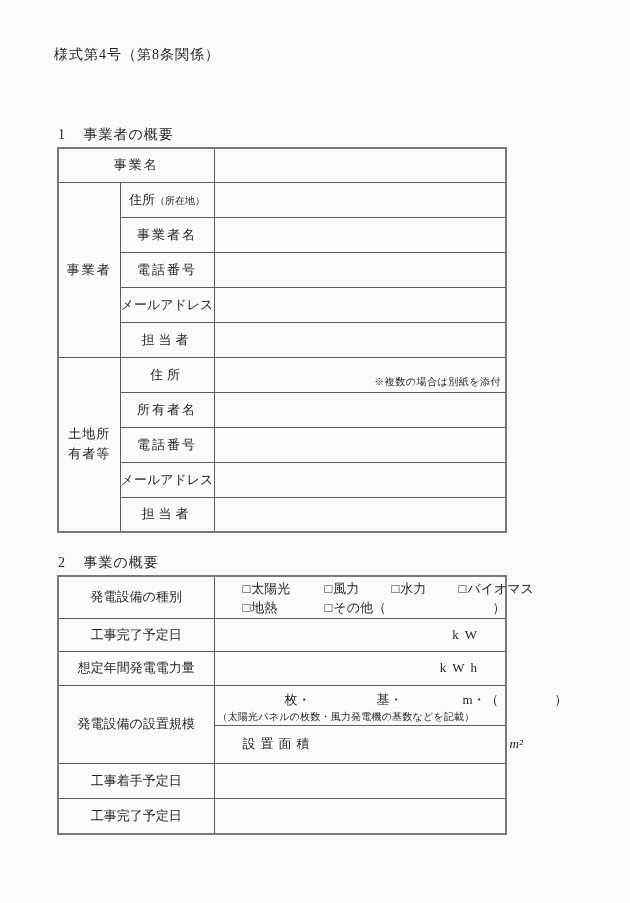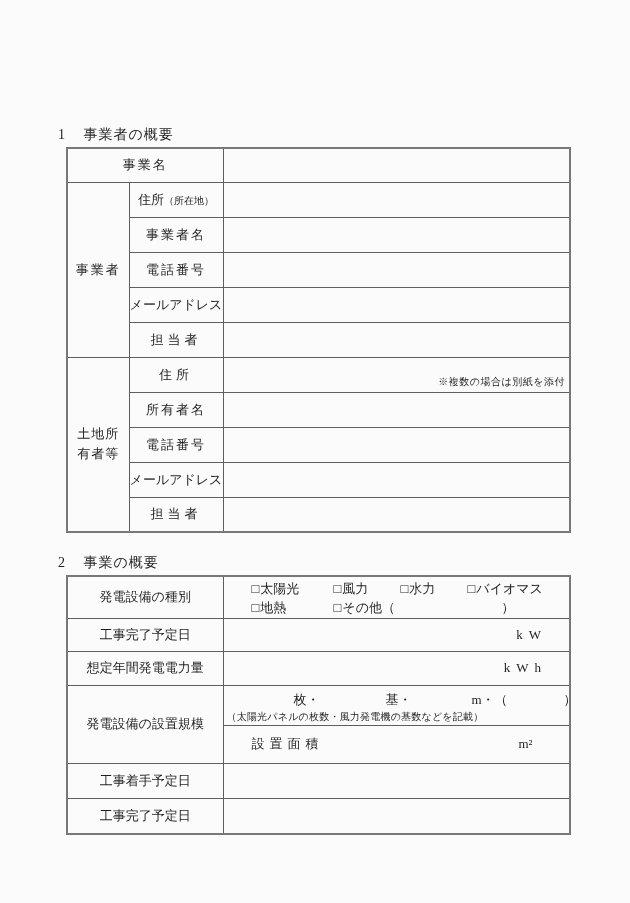--- a/index.html
+++ b/index.html
@@ -8,21 +8,21 @@
     font-family:"Liberation Serif","DejaVu Serif",serif;color:#1f1f1f;overflow:hidden;
   }
   .form-number{position:absolute;left:54px;top:46px;font-size:14px;letter-spacing:1px;}
   .doc-title{position:absolute;left:0;right:0;top:87px;text-align:center;font-size:14px;letter-spacing:0.5px;}
   .sec-heading{position:absolute;font-size:14px;}
   .sec-heading .num{display:inline-block;}
   .sec-heading .txt{display:inline-block;margin-left:15px;letter-spacing:1px;}
   #sec1-heading{left:58px;top:126px;}
   #sec2-heading{left:58px;top:554px;}
 
-  table.frm{border-collapse:collapse;table-layout:fixed;position:absolute;left:66px;width:505px;background:transparent;}
+  table.frm{border-collapse:collapse;table-layout:fixed;position:absolute;left:57px;width:450px;background:transparent;}
   #table1{top:147px;}
   #table2{top:575px;}
   table.frm td{border:1px solid #5e5e5e;padding:0;vertical-align:middle;font-size:13px;}
   table.frm{border:2px solid #787878;}
 
   .lbl{text-align:center;}
   .sp2{letter-spacing:2px;}
   .sp4{letter-spacing:4px;}
   .subsm{font-size:10px;}
   .email{font-size:10.5px;letter-spacing:0;}
@@ -51,27 +51,28 @@
 
   .unitcell{text-align:right;letter-spacing:6px;}
   .unitcell .pad{display:inline-block;width:22px;}
 
   .scale-top{position:relative;}
   .scale-units{position:absolute;top:5px;left:0;right:0;height:18px;font-size:13px;}
   .scale-units span{position:absolute;white-space:nowrap;}
   .scale-note{position:absolute;top:24px;left:3px;font-size:10px;letter-spacing:0.2px;white-space:nowrap;}
   .area-row{position:relative;}
   .area-label{position:absolute;left:28px;top:50%;transform:translateY(-50%);letter-spacing:5px;}
-  .area-unit{position:absolute;left:295px;top:50%;transform:translateY(-50%);font-size:13px;}
+  .area-unit{position:absolute;left:295px;top:50%;transform:translateY(-50%);font-size:13px;font-style:italic;}
 </style>
 </head>
 <body>
 
 <div class="page">
 
+  <div class="form-number">様式第4号（第8条関係）</div>
 
   <div class="sec-heading" id="sec1-heading">
     <span class="num">1</span>
     <span class="txt">事業者の概要</span>
   </div>
 
   <table class="frm" id="table1">
     <colgroup>
         <col style="width:62px">
         <col style="width:94px">

